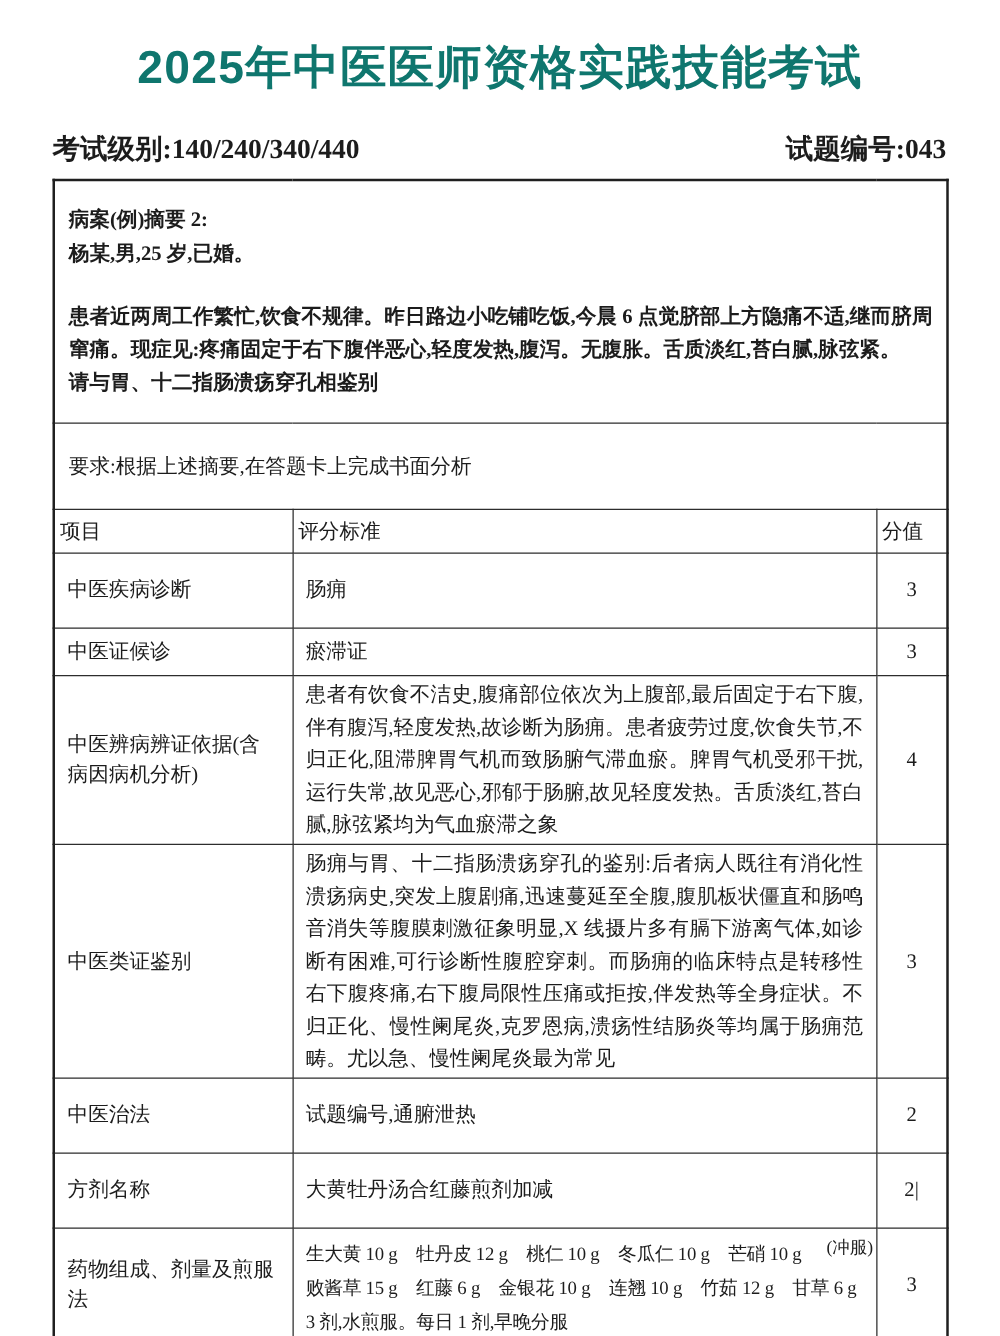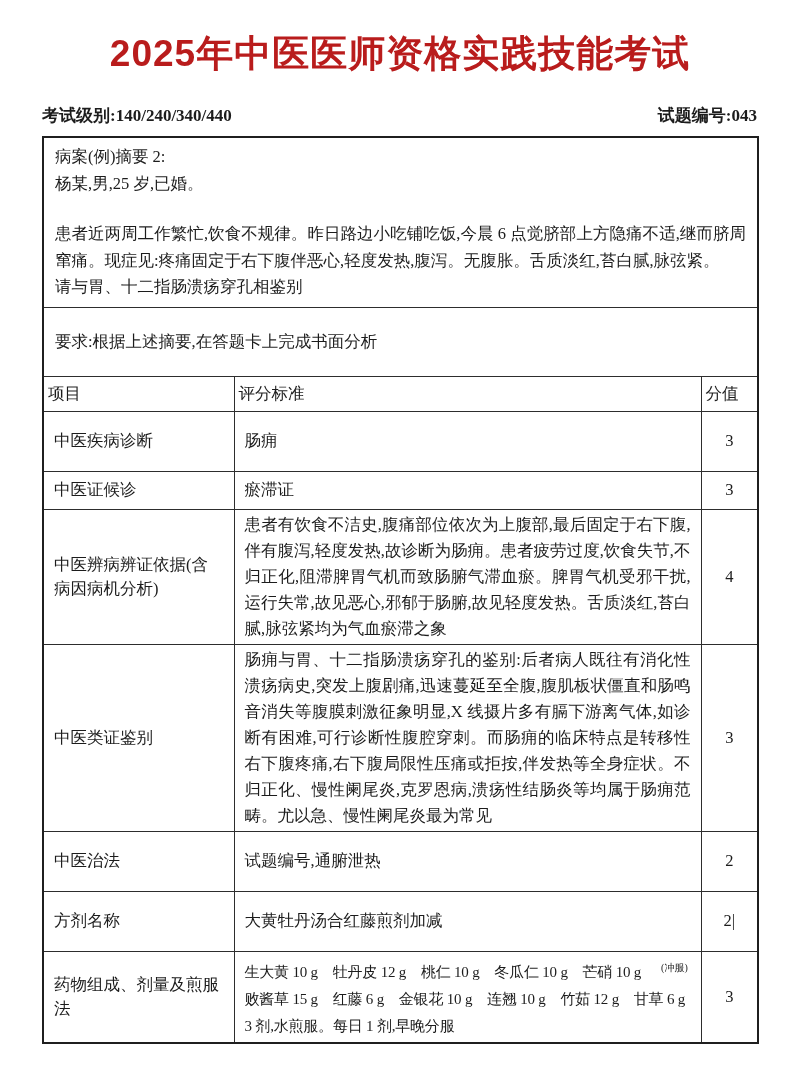--- a/index.html
+++ b/index.html
@@ -20,39 +20,39 @@
     font-size:37px;
     line-height:52px;
     letter-spacing:1px;
   }
   .tline { display:block; }
   
   .meta {
     display:flex;
     justify-content:space-between;
     margin:24px 43px 9px 42px;
-    font-size:17px;
+    font-size:22px;
     font-weight:700;
   }
   
   .doc-table {
     border-collapse:collapse;
     table-layout:fixed;
     margin-left:42px;
     width:715px;
     border:2px solid #1f1f1f;
   }
   .doc-table td, .doc-table th {
     border:1px solid #2d2d2d;
     vertical-align:middle;
     font-size:16.5px;
     padding:2px 10px;
     overflow:hidden;
   }
-  .r-summary td { height:132px; vertical-align:top; padding:6px 11px; line-height:26.5px; }
+  .r-summary td { height:132px; vertical-align:top; padding:18px 11px; line-height:26.5px;font-weight:bold; }
   .sline  { white-space:normal; }
   .spara  { text-align:justify;margin-top:24px; }
   .r-req td  { height:28px; padding:20px 11px; }
   .r-head th { height:30px; font-weight:400; text-align:left; padding:2px 4px; }
   .item-cell  { padding-left:9px; line-height:24px; }
   .crit-cell  { padding-left:11px; line-height:26px;margin-left:12px; }
   .para       { text-align:justify; }
   .score-cell { text-align:center; padding:2px 2px; }
   .row-dx    td { height:55px; }
   .row-synd  td { height:33px; }
@@ -60,28 +60,28 @@
   .row-diff  td { height:182px; }
   .row-tx    td { height:55px; }
   .row-rx    td { height:55px; }
   .row-drugs td { height:85px; }
   .drug-line {
     line-height:27px;
     font-size:15px;
     letter-spacing:-0.2px;
     white-space:nowrap;
   }
-  .drug-line sup { font-size:10px; letter-spacing:0;padding-left:20px; }
+  .drug-line sup { font-size:14px; letter-spacing:0;padding-left:20px; }
 </style>
 </head>
 <body>
 
 <div class="page">
 
-  <h1 class="title" style="color: #b91c1c;">
+  <h1 class="title" style="color: #0f766e;">
     <span class="tline">2025年中医医师资格实践技能考试</span>
   </h1>
 
   <div class="meta">
     <span>考试级别:140/240/340/440</span>
     <span>试题编号:043</span>
   </div>
 
   <table class="doc-table">
     <colgroup>

